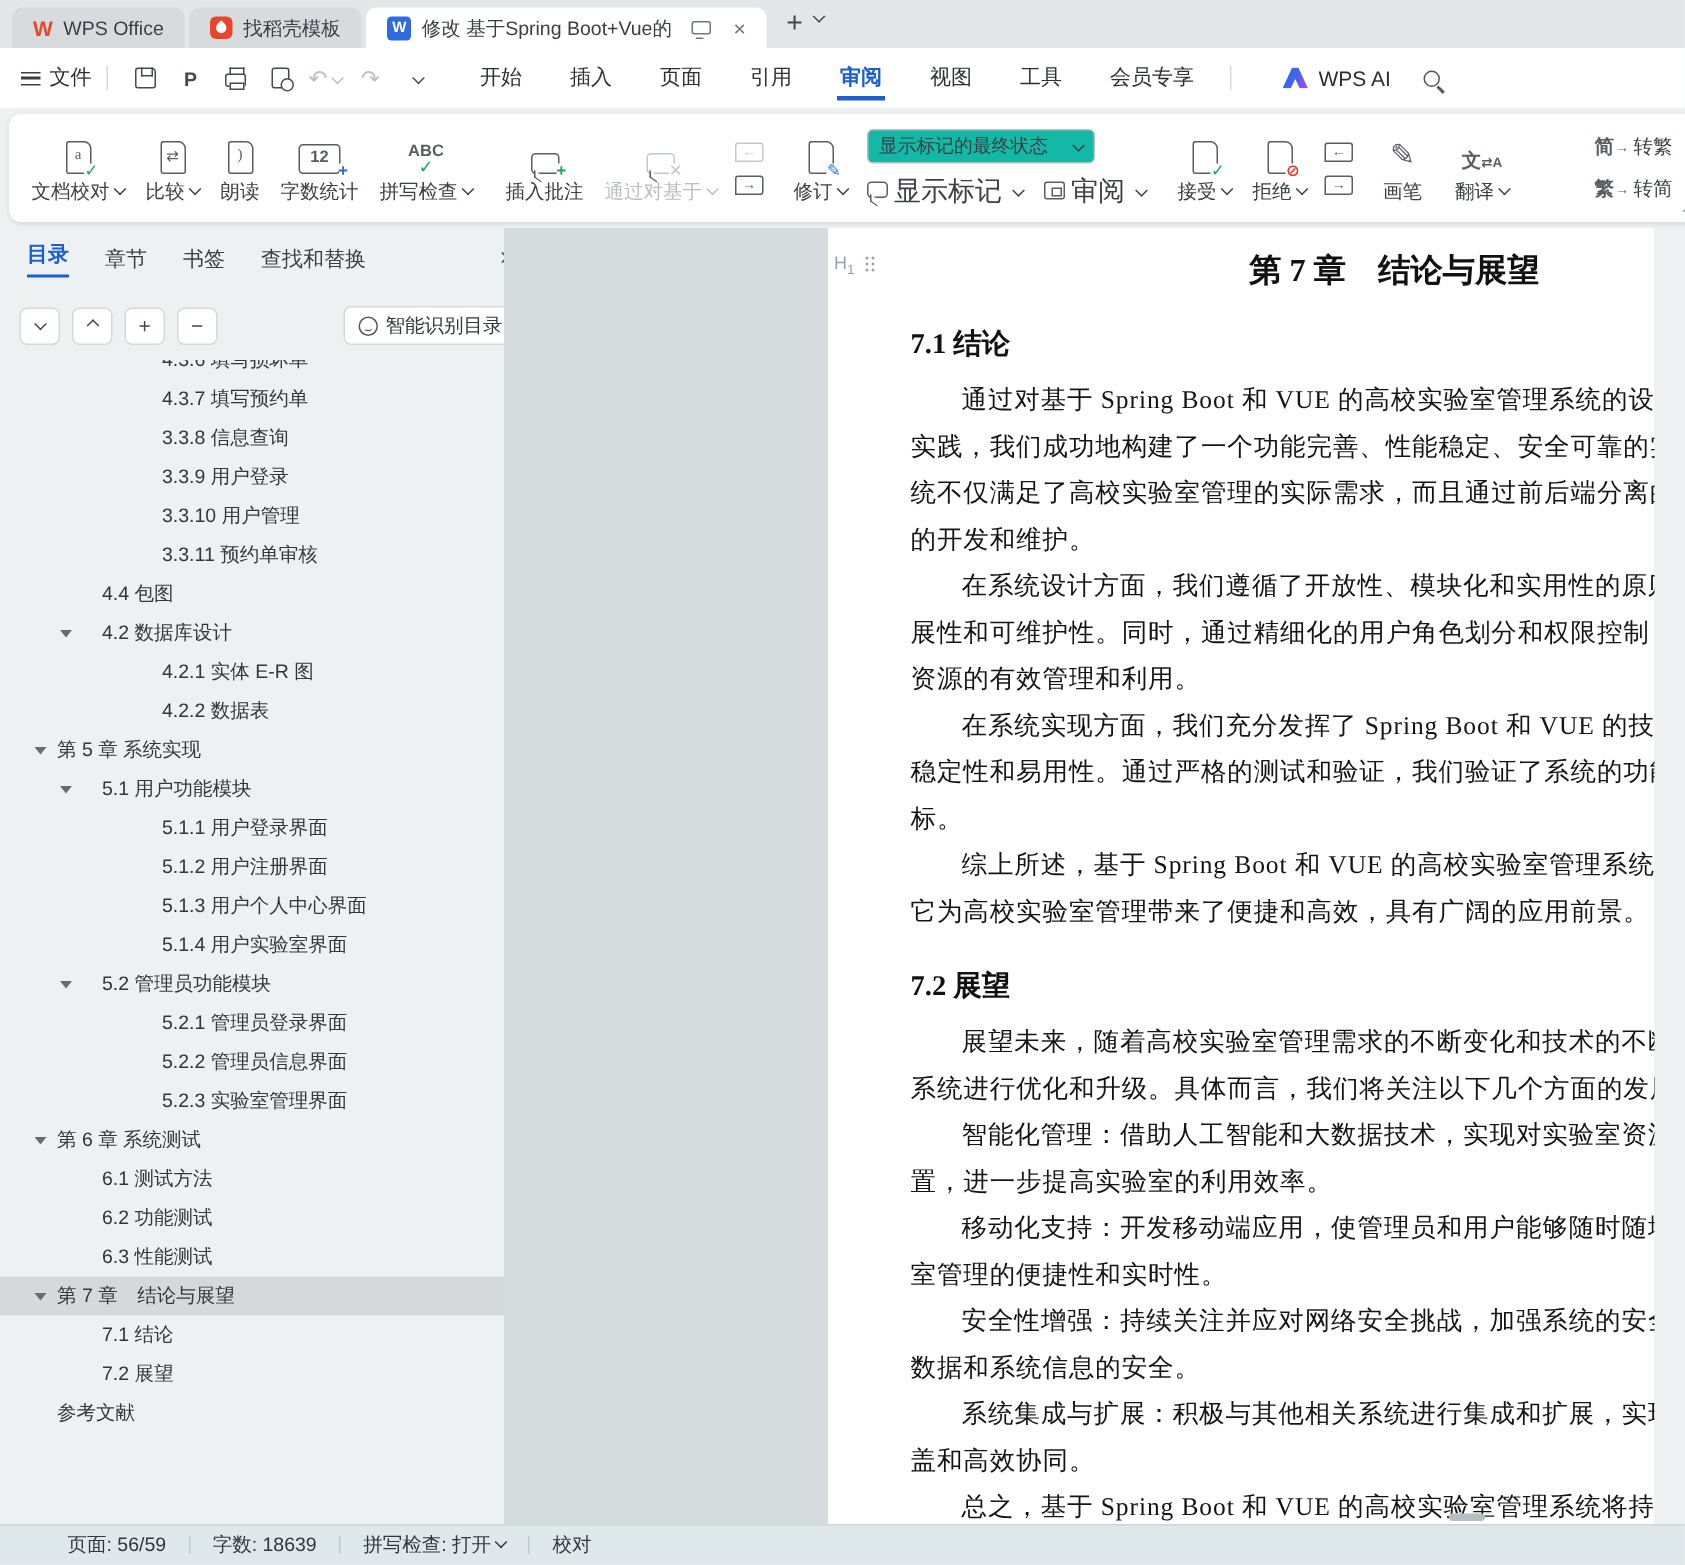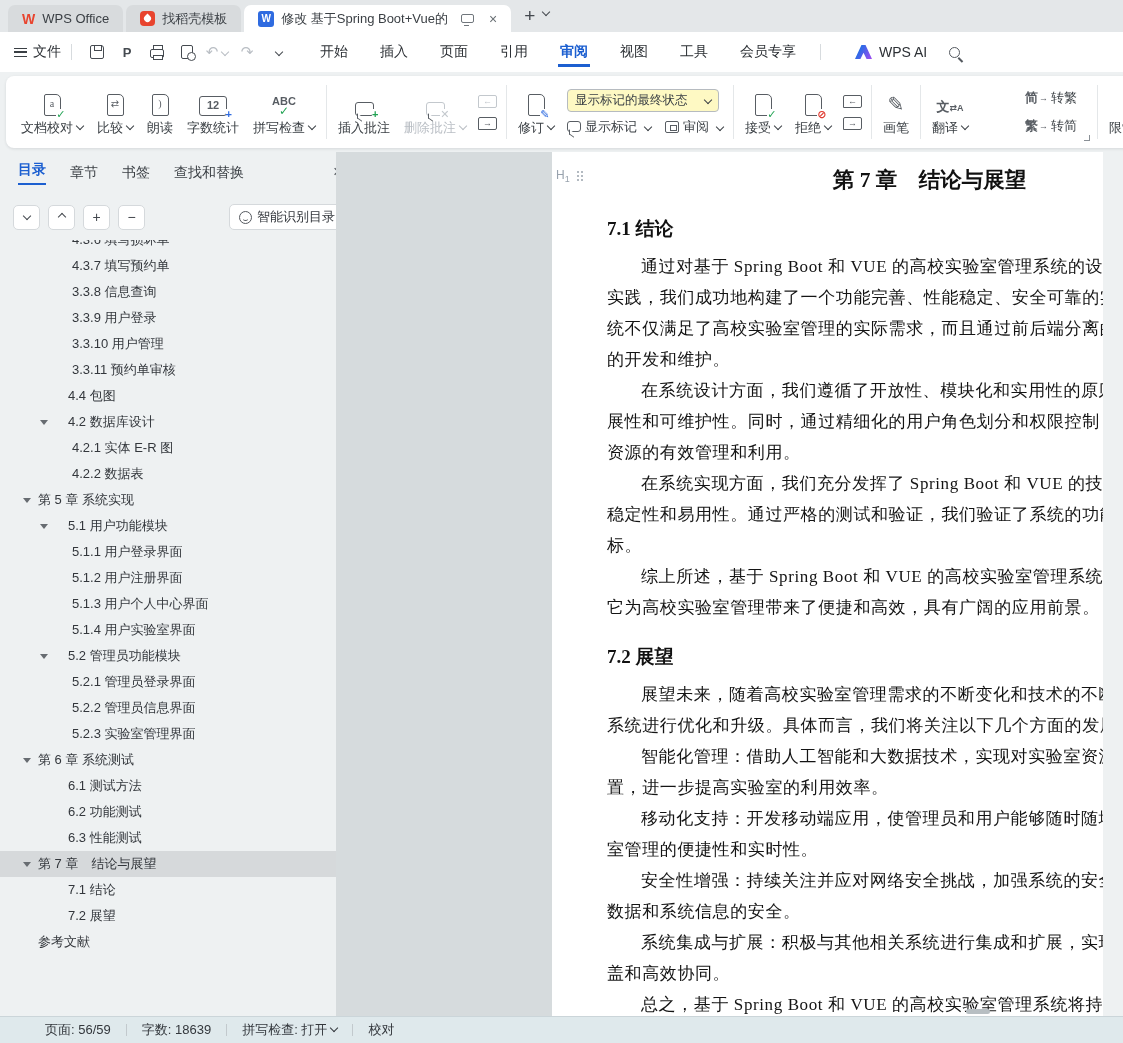--- a/index.html
+++ b/index.html
@@ -74,24 +74,24 @@
     border-left:1.6px solid #585d63; border-bottom:1.6px solid #585d63; background:#fff; transform:skewY(35deg); }
   .wcbox { width:28px; height:20px; border:1.6px solid #585d63; border-radius:3px; font-size:11px; color:#585d63;
     text-align:center; line-height:17px; position:relative; font-weight:bold; }
   .abc { font-size:11px; font-weight:bold; color:#585d63; line-height:10px; text-align:center; }
   .abc .ck { color:#21a353; font-size:12px; display:block; }
   .minicol { display:flex; flex-direction:column; justify-content:center; gap:9px; margin:0 5px; }
   .mini { width:19px; height:13px; border:1.5px solid #585d63; border-radius:2px 2px 2px 0; 
     font-size:9px; line-height:11px; text-align:center; color:#585d63; }
   .mini.dis2 { border-color:#c3c8cd; color:#c3c8cd; }
   .revcol { display:flex; flex-direction:column; margin:0 6px; }
-  .combo { width:152px; height:23px; border:1px solid #b6bbc0; border-radius:4px; background:#fef9c3;
+  .combo { width:152px; height:23px; border:1px solid #b6bbc0; border-radius:4px; background:#14b8a6;
     font-size:12.5px; color:#3b4045; display:flex; align-items:center; justify-content:space-between; padding:0 7px; }
   .smallrow { display:flex; gap:14px; margin-top:6px; }
-  .smallbtn { display:flex; align-items:center; gap:4px; font-size:13px; color:#3b4045; white-space:nowrap; }
+  .smallbtn { display:flex; align-items:center; gap:4px; font-size:18px; color:#3b4045; white-space:nowrap; }
   .mb2 { width:14px; height:12px; border:1.5px solid #585d63; border-radius:2px; position:relative; }
   .mb2::after { content:''; position:absolute; right:1px; bottom:1px; width:5px; height:4px; border:1.2px solid #585d63; }
   .pencil { font-size:20px; color:#585d63; transform:rotate(0deg); }
   .trrow { display:flex; align-items:center; gap:3px; font-size:13px; color:#3b4045; height:21px; white-space:nowrap; }
   .hanzi { font-size:13px; color:#585d63; font-weight:bold; }
   .tinyarrow { font-size:9px; color:#585d63; margin-left:-2px; }
   .lockb { position:absolute; right:-6px; bottom:-4px; width:10px; height:8px; background:#1f9e55; border-radius:1.5px; }
   .lockb::before { content:''; position:absolute; top:-5px; left:1.6px; width:6.5px; height:6px;
     border:1.6px solid #1f9e55; border-bottom:none; border-radius:4px 4px 0 0; }
   .corner { position:absolute; right:3px; bottom:3px; width:6px; height:6px;
@@ -109,21 +109,21 @@
     display:flex; align-items:center; justify-content:center; color:#43484e; font-size:14px; }
   .smartbtn { margin-left:auto; height:26px; background:#fff; border:1px solid #d5d9dc; border-radius:5px;
     display:flex; align-items:center; gap:5px; padding:0 9px; font-size:13px; color:#33373c; }
   .dial { width:13px; height:13px; border:1.5px solid #55595f; border-radius:50%; position:relative; }
   .dial::after { content:''; position:absolute; left:3px; top:5px; width:5px; height:3px;
     border-bottom:1.5px solid #55595f; border-radius:0 0 4px 4px; }
   #toc-list { overflow:hidden; }
   .toc-row { position:relative; height:26px; line-height:26px; font-size:13px; color:#33373c; white-space:nowrap; }
   .toc-row.sel { background:#d6d9db; }
   .toc-row.cut { margin-top:-13px; }
-  .lvl1 { padding-left:38px; } .lvl2 { padding-left:68px; } .lvl3 { padding-left:72px; }
+  .lvl1 { padding-left:38px; } .lvl2 { padding-left:68px; } .lvl3 { padding-left:108px; }
   .tri { position:absolute; top:11px; width:0; height:0; border-left:4px solid transparent;
     border-right:4px solid transparent; border-top:5px solid #676c71; }
   .lvl1 .tri { left:23px; } .lvl2 .tri { left:40px; }
   .sb-scroll { position:absolute; right:2px; top:496px; width:5px; height:362px; background:#c2c7ca; border-radius:3px; }
 
   
   .docarea { position:absolute; left:336px; top:152px; width:767px; height:864px; background:#d6dbdd; overflow:hidden; }
   .page { position:absolute; left:216px; top:0; width:700px; height:864px; background:#fff; padding-left:55px; }
   .hmark { position:absolute; left:4px; top:16px; color:#98a2ad; font-size:12px; display:flex; align-items:center; gap:7px; }
   .hmark sub { font-size:9px; }
@@ -264,21 +264,21 @@
             </span>
           </span>
       <span class="lab">插入批注</span>
     </div>
     <div class="rbtn disabled">
       <span class="icz">
             <span class="bubble">
               <span class="badge g-gray">✕</span>
             </span>
           </span>
-      <span class="lab"><span>删除批注</span><i class="chev"></i></span>
+      <span class="lab"><span>通过对基于</span><i class="chev"></i></span>
     </div>
     <div class="minicol">
       <span class="mini dis2">←</span>
       <span class="mini">→</span>
     </div>
   </div>
   <div class="rdiv"></div>
 
   <div class="rgroup">
     <div class="rbtn">

